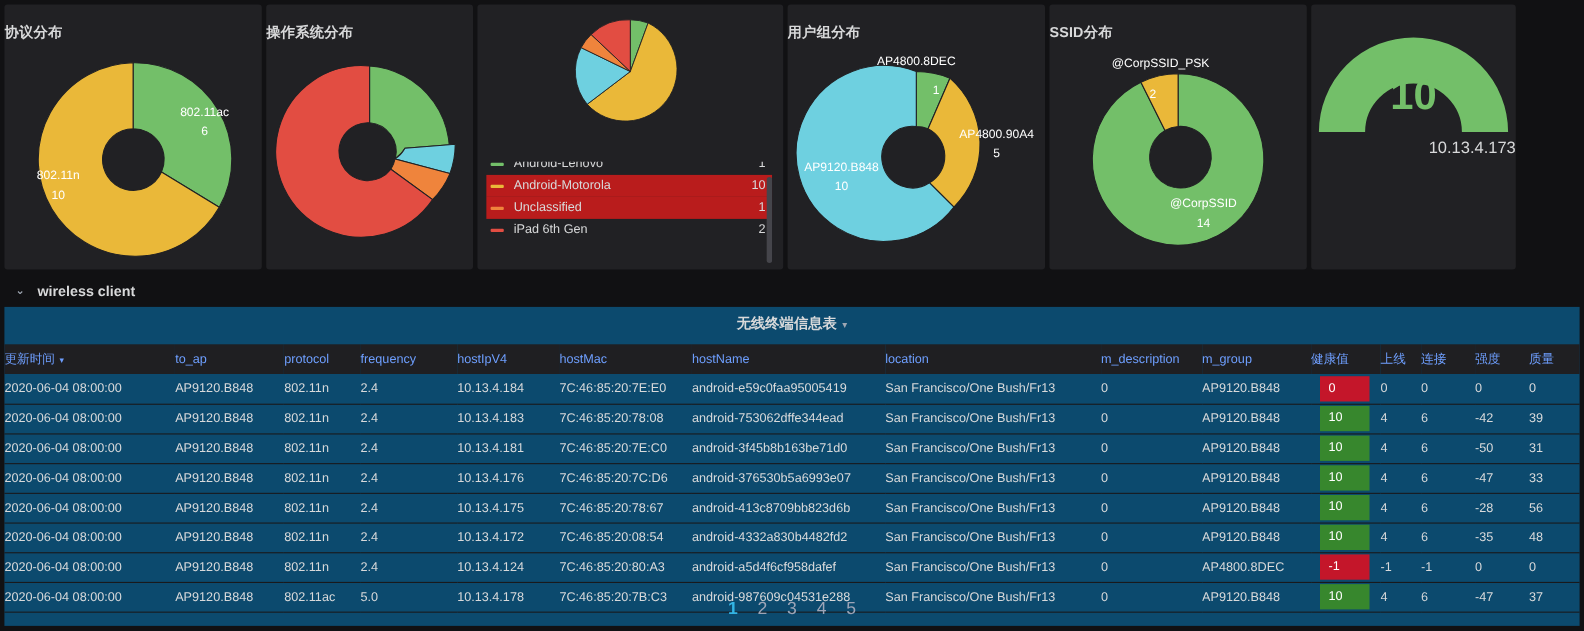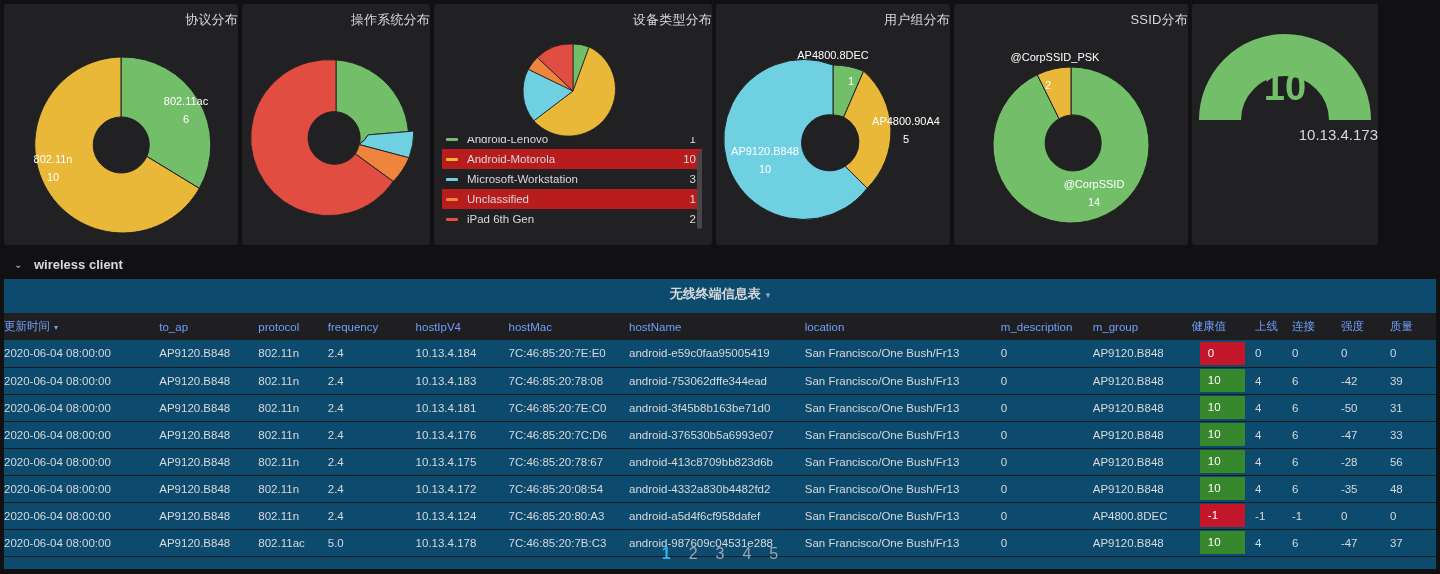--- a/index.html
+++ b/index.html
@@ -21,25 +21,25 @@
   }
   .panel {
     background: #212124;
     border-radius: 3px;
     position: relative;
     overflow: hidden;
     display: flex;
     flex-direction: column;
   }
   .panel-title {
-    text-align: right;
+    text-align: left;
     font-size: 13px;
-    font-weight: normal;
-    color: #d8d9da;
-    padding-top: 7px;
+    font-weight: bold;
+    color: #d8d9da;
+    padding-top: 17px;
     letter-spacing: .2px;
     height: 26px;
     flex: 0 0 auto;
   }
   .panel-body { flex: 1 1 auto; position: relative; }
 
   .p-proto   { width: 234px; }
   .p-os      { width: 188px; }
   .p-device  { width: 278px; }
   .p-group   { width: 234px; }
@@ -47,21 +47,21 @@
   .p-gauge   { width: 186px; }
 
   .chart-wrap { position: absolute; inset: 0; display: flex; align-items: center; justify-content: center; }
 
   svg text { font-family: "Liberation Sans", "DejaVu Sans", sans-serif; }
   .slice-label { fill: #ffffff; font-size: 11px; }
 
   
   .legend {
     position: absolute;
-    left: 8px; right: 10px; bottom: 16px;
+    left: 8px; right: 10px; bottom: 6px;
     height: 92px;
     overflow: hidden;
     margin-top: 36px;
   }
   .legend-scroll { position: relative; }
   .legend-row {
     display: flex; align-items: center;
     height: 20px;
     font-size: 11.5px;
     color: #d8d9da;
@@ -212,46 +212,40 @@
             <path d="M174.3 119.9 A 83 83 0 0 1 182.8 90.7 L 134.2 94.7 A 28 28 0 0 1 125.0 104.2 Z" fill="#eab839" stroke="#212124" stroke-width="1"></path>
             <path d="M182.8 90.7 A 83 83 0 0 1 177.7 119.1 L 124.6 105.0 A 28 28 0 0 0 134.2 94.7 Z" fill="#6ed0e0" stroke="#212124" stroke-width="1"></path>
             <path d="M177.7 119.1 A 83 83 0 0 1 160.9 144.3 L 120.6 114.9 A 28 28 0 0 0 124.6 105.0 Z" fill="#ef843c" stroke="#212124" stroke-width="1"></path>
             <path d="M160.9 144.3 A 83 83 0 1 1 100 15 L 100 70 A 28 28 0 1 0 120.6 114.9 Z" fill="#e24d42" stroke="#212124" stroke-width="1"></path>
           </svg>
         </div>
       </div>
     </div>
 
     <div class="panel p-device">
-      <div class="panel-title">设备类型分布</div>
       <div class="panel-body">
         <svg width="160" height="110" viewBox="0 0 160 110" style="position:absolute;left:59px;top:6px;">
 
           <path d="M80 8 A 47 47 0 0 1 96.2 10.9 L 80 55 Z" fill="#73bf69" stroke="#212124" stroke-width="0.8"></path>
           <path d="M96.2 10.9 A 47 47 0 1 1 40.8 84.8 L 80 55 Z" fill="#eab839" stroke="#212124" stroke-width="0.8"></path>
           <path d="M40.8 84.8 A 47 47 0 0 1 35.3 33.3 L 80 55 Z" fill="#6ed0e0" stroke="#212124" stroke-width="0.8"></path>
           <path d="M35.3 33.3 A 47 47 0 0 1 44.4 21.4 L 80 55 Z" fill="#ef843c" stroke="#212124" stroke-width="0.8"></path>
           <path d="M44.4 21.4 A 47 47 0 0 1 80 8 L 80 55 Z" fill="#e24d42" stroke="#212124" stroke-width="0.8"></path>
         </svg>
         <div class="legend">
           <div class="legend-scroll" style="margin-top:-8px;">
             <div class="legend-row">
               <span class="legend-swatch" style="background:#73bf69"></span>
               <span class="legend-name">Android-Lenovo</span>
               <span class="legend-val">1</span>
             </div>
             <div class="legend-row alt">
               <span class="legend-swatch" style="background:#eab839"></span>
               <span class="legend-name">Android-Motorola</span>
               <span class="legend-val">10</span>
-            </div>
-            <div class="legend-row">
-              <span class="legend-swatch" style="background:#6ed0e0"></span>
-              <span class="legend-name">Microsoft-Workstation</span>
-              <span class="legend-val">3</span>
             </div>
             <div class="legend-row alt">
               <span class="legend-swatch" style="background:#ef843c"></span>
               <span class="legend-name">Unclassified</span>
               <span class="legend-val">1</span>
             </div>
             <div class="legend-row">
               <span class="legend-swatch" style="background:#e24d42"></span>
               <span class="legend-name">iPad 6th Gen</span>
               <span class="legend-val">2</span>

